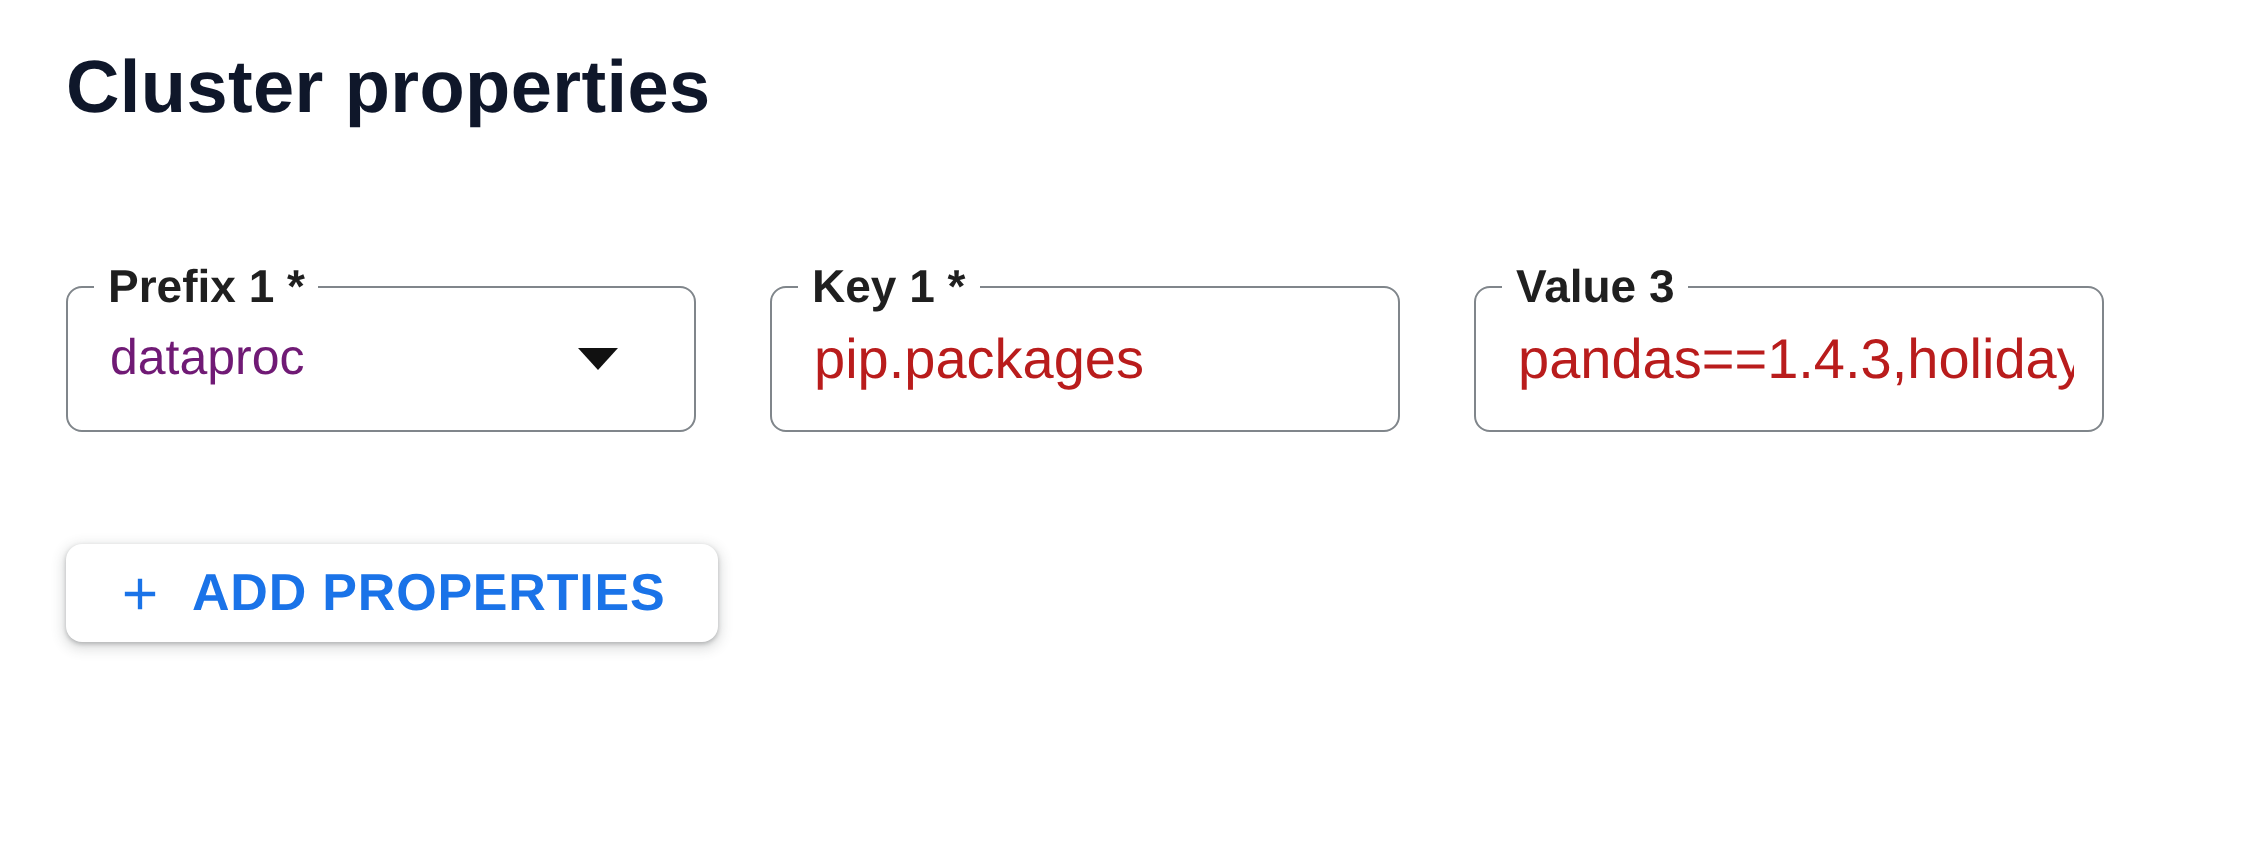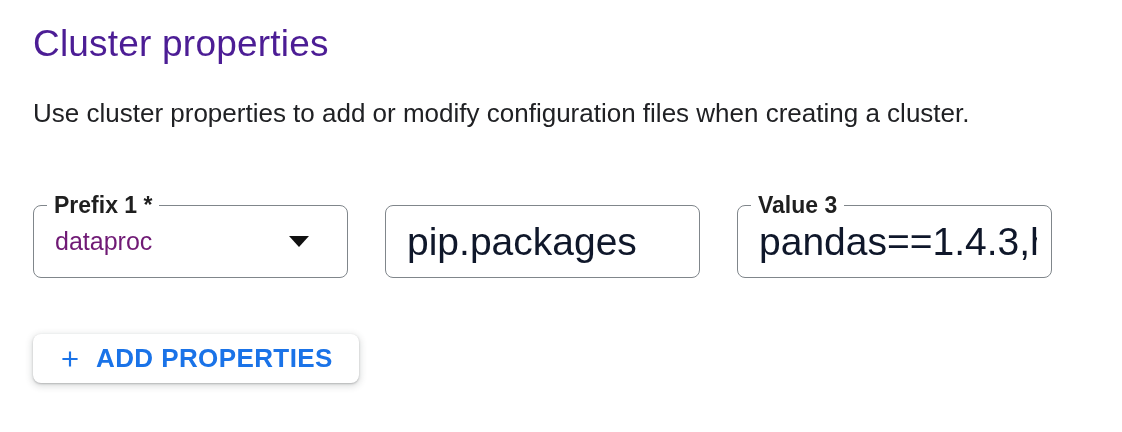--- a/index.html
+++ b/index.html
@@ -6,22 +6,22 @@
   html, body { background: #ffffff; }
   body {
     width: 1122px; height: 432px;
     overflow: hidden;
     font-family: "Liberation Sans", "DejaVu Sans", sans-serif;
     color: #202124;
   }
   .page { padding: 20px 33px 0 33px; }
 
   .page-title {
-    font-size: 37px; line-height: 48px; font-weight: 400;
-    color: #4c1d95; letter-spacing: 0.2px;
+    font-size: 37px; line-height: 48px; font-weight: 700;
+    color: #0f172a; letter-spacing: 0.2px;
   }
   .page-desc {
     margin-top: 28px;
     font-size: 26px; line-height: 34px; font-weight: 400;
     color: #202124;
   }
 
   .fields-row {
     margin-top: 75px;
     display: flex; gap: 37px; align-items: flex-end;
@@ -40,21 +40,21 @@
     font-size: 23px; line-height: 27px; font-weight: 700;
     color: #1f1f1f;
     white-space: nowrap;
   }
   .field-input {
     width: 100%; height: 100%;
     border: none; outline: none; background: transparent;
     border-radius: 8px;
     padding: 0 14px 0 21px;
     font-family: "Liberation Sans", "DejaVu Sans", sans-serif;
-    font-size: 39px; color: #0f172a;
+    font-size: 28px; color: #b91c1c;
   }
   .select-box {
     width: 100%; height: 100%;
     display: flex; align-items: center; justify-content: space-between;
     padding: 0 38px 0 21px;
     cursor: pointer;
     border-radius: 8px;
   }
   .select-value { font-size: 25px; color: #701a75; }
   .caret-down {
@@ -81,33 +81,33 @@
   }
   .plus-glyph { display: inline-flex; }
 </style>
 </head>
 <body>
 
 <div class="page">
 
   <h1 class="page-title">Cluster properties</h1>
 
-  <p class="page-desc">Use cluster properties to add or modify configuration files when creating a cluster.</p>
 
   <div class="fields-row">
 
     <div class="field">
       <span class="field-label">Prefix 1 *</span>
       <div class="select-box">
         <span class="select-value">dataproc</span>
         <span class="caret-down"></span>
       </div>
     </div>
 
     <div class="field">
+      <span class="field-label">Key 1 *</span>
       <input class="field-input" type="text" value="pip.packages" style="">
     </div>
 
     <div class="field">
       <span class="field-label">Value 3</span>
       <input class="field-input" type="text" value="pandas==1.4.3,holiday" style="">
     </div>
 
   </div>
 

